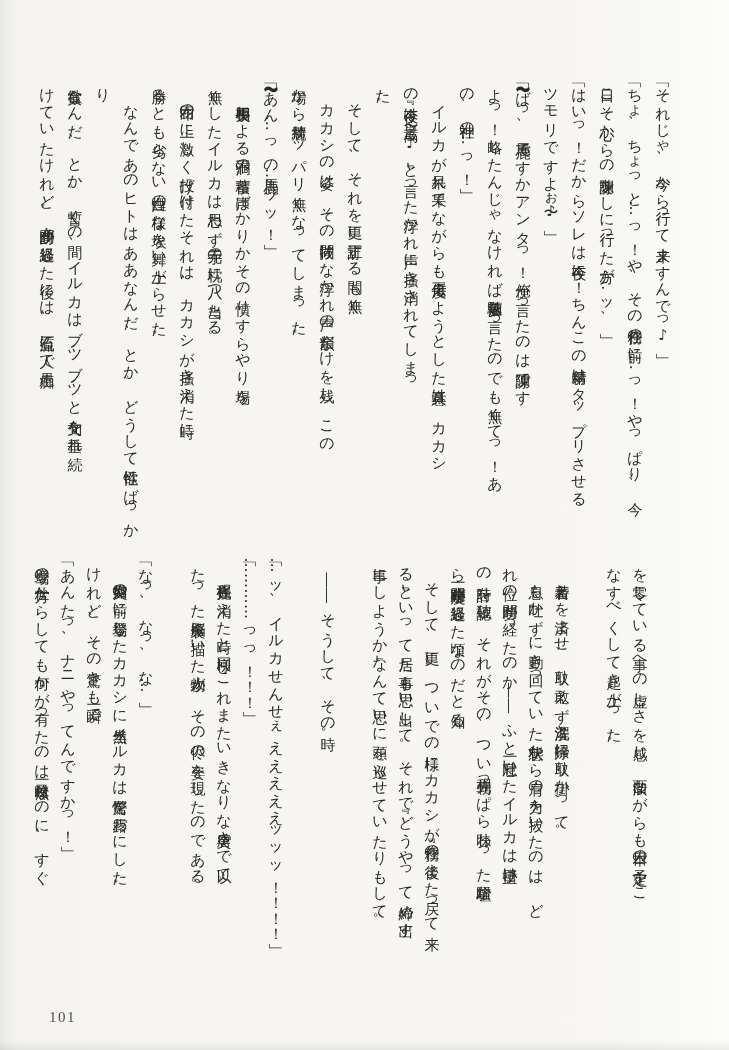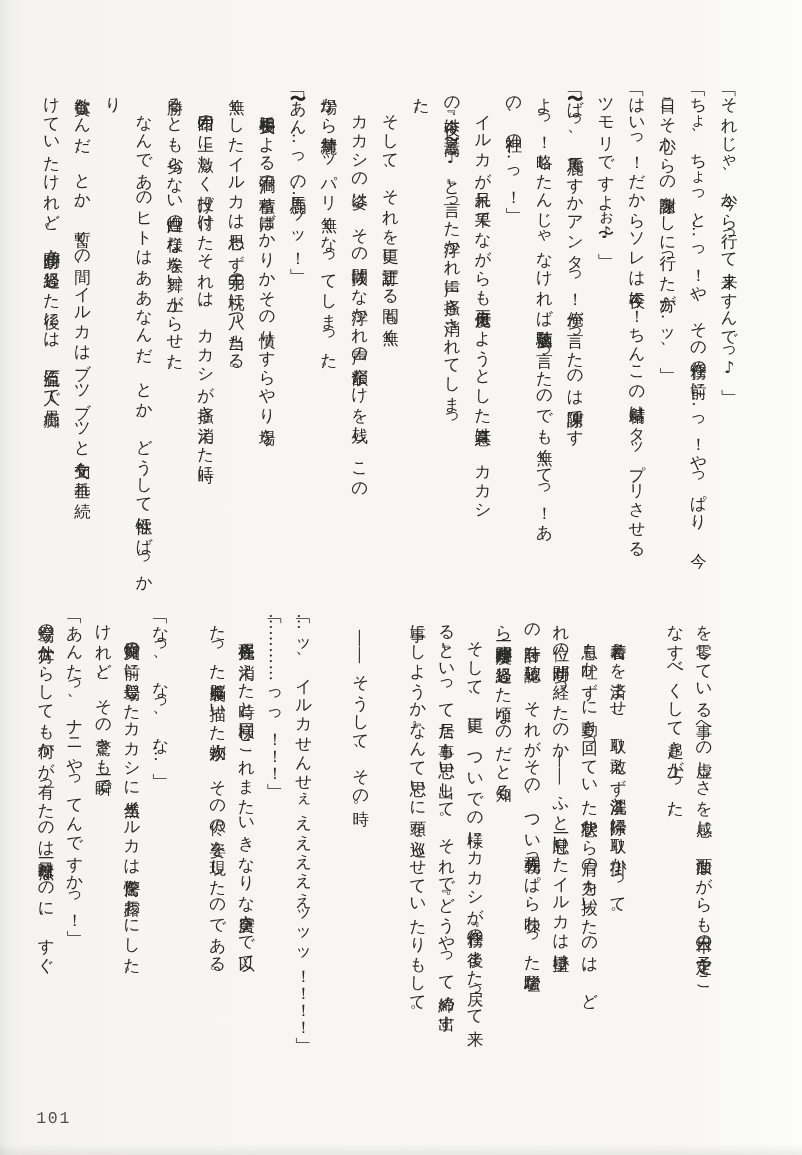--- a/index.html
+++ b/index.html
@@ -48,23 +48,23 @@
   }
   .block-top p { line-height: 28px; }
   .block-bottom {
     top: 557px;
     right: 76px;
     height: 460px;
   }
   .block-bottom p { line-height: 26px; }
   .page-number {
     position: absolute;
-    left: 33px;
+    left: 49px;
     top: 1009px;
-    font-family: Liberation Mono, monospace;
+    font-family: Liberation Serif, serif;
     font-size: 15px;
     letter-spacing: 1.5px;
     color: #4e4e4c;
   }
 </style>
 </head>
 <body>
 
 <div class="page">
 

